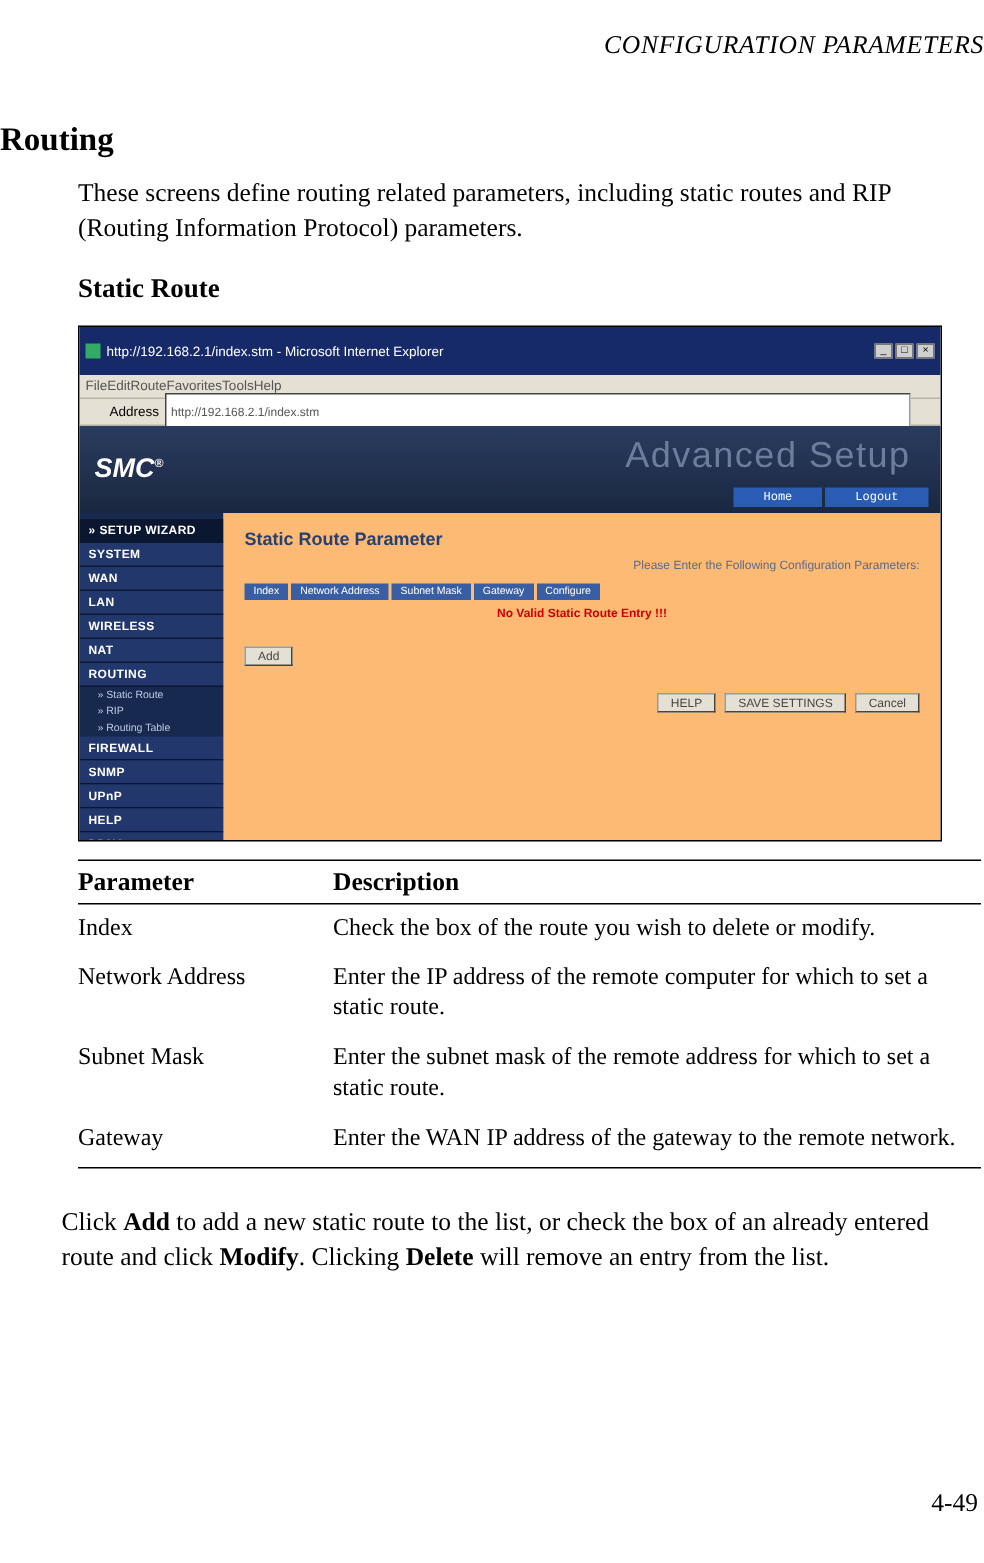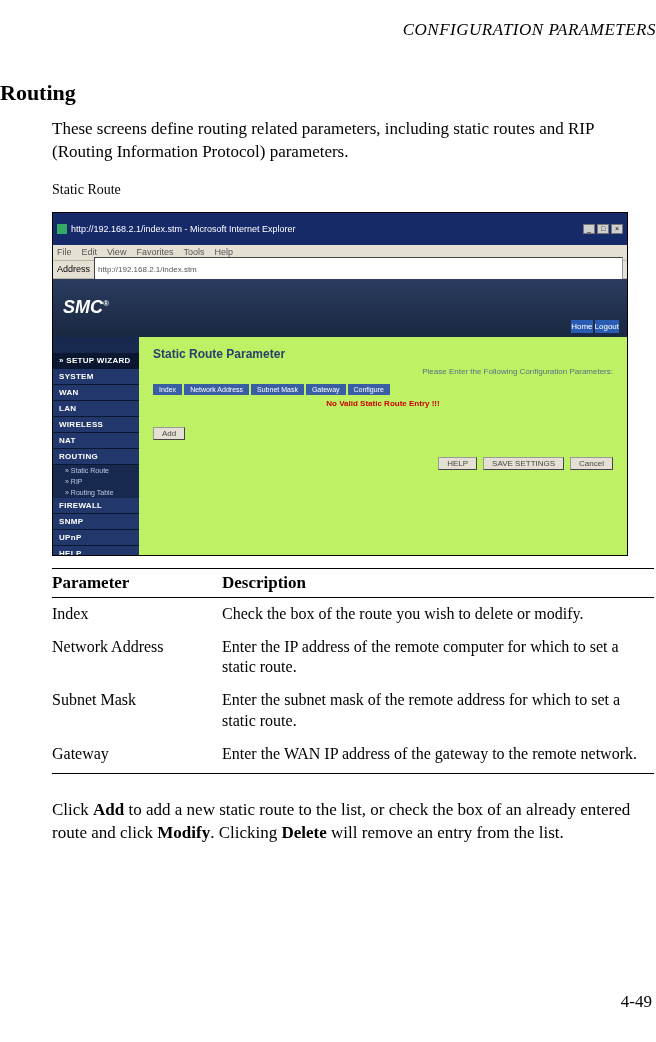--- a/index.html
+++ b/index.html
@@ -26,22 +26,22 @@
     font-size: 22px;
     margin: 40px 0 12px 0;
   }
   .intro {
     font-size: 17px;
     line-height: 1.35;
     margin: 0 0 18px 52px;
     padding-right: 2px;
   }
   .h2 {
-    font-weight: normal;
-    font-size: 14px;
+    font-weight: bold;
+    font-size: 18px;
     margin: 0 0 14px 52px;
   }
   .screenshot {
     margin: 0 0 12px 52px;
     width: 576px;
     height: 344px;
     border: 1px solid #000;
     background: #dfeaf2;
     position: relative;
     font-family: Arial, sans-serif;
@@ -61,55 +61,54 @@
   .titlebar .win-btns { display:flex; gap:2px;}
   .titlebar .win-btns span { width:12px; height:10px; background:#cfcfcf; border:1px solid #777; font-size:7px; text-align:center; line-height:8px; color:#000;}
   .menubar {
     height: 16px;
     background: #e4e1d4;
     font-size: 9px;
     color: #555;
     display: flex;
     align-items: center;
     padding: 0 4px;
-    gap: 10px;
     border-bottom:1px solid #b8b4a6;
   }
   .addrbar {
     height: 18px;
     background: #e4e1d4;
     font-size: 9px;
     display:flex;
     align-items:center;
-    padding:0 4px;
+    padding:0 20px;
     gap:4px;
     border-bottom:1px solid #b8b4a6;
   }
   .addrbar .addrbox { flex:1; background:#fff; border:1px inset #999; height:24px; font-size:8px; padding:0 3px; color:#555; display:flex; align-items:center;text-align:right;}
   .banner {
     height: 58px;
     background: linear-gradient(#2a3c5f, #1a2740);
     color:#fff;
     position:relative;
     display:flex;
     align-items:center;
     padding-left:10px;
   }
   .smc-logo { font-size:18px; font-weight:bold; color:#fff; font-style:italic;}
   .smc-logo sup { font-size:8px; }
   .adv-text { position:absolute; right:20px; top:6px; font-size:24px; color:#6d7e9a; letter-spacing:1px;}
   .home-logout { position:absolute; right:8px; bottom:4px; display:flex; gap:2px;}
-  .home-logout span { background:#2a5cb3; color:#fff; font-size:8px; padding:2px 0;}
+  .home-logout span { background:#2a5cb3; color:#fff; font-size:8px; padding:2px 20px;font-family:Liberation Mono, monospace;}
   .body-area { display:flex; height: calc(100% - 110px);}
-  .sidebar { width: 86px; background:#17294f; color:#fff; font-size:8px; padding:16px 0;}
+  .sidebar { width: 96px; background:#17294f; color:#fff; font-size:8px; padding:4px 0;}
   .sidebar .sb-item { padding:3px 6px; border-bottom:1px solid #0b1730; font-weight:bold; letter-spacing:0.3px; background:#22376b;}
   .sidebar .sb-sub { padding:2px 6px 2px 12px; font-weight:normal; font-size:7px; color:#bcc9e4; background:#17294f;}
   .main {
     flex:1;
-    background:#bef264;
+    background:#fdba74;
     padding:10px 14px;
     position:relative;
   }
   .panel-title { font-size:12px; font-weight:bold; color:#27406e; margin-bottom:6px;}
   .panel-sub { font-size:8px; color:#5a6b87; margin-bottom:8px;text-align:right;}
   .col-headers { display:flex; gap:2px; font-size:7px; color:#fff; margin-bottom:4px;}
   .col-headers span { background:#3a5ea4; padding:2px 6px;}
   .no-entry { text-align:center; font-size:8px; color:#c00; font-weight:bold; margin:2px 0 14px;}
   .add-btn-area { margin-top:6px;}
   .add-btn-area button, .bottom-btns button {
@@ -134,21 +133,21 @@
   .params-table td {
     vertical-align: top;
     padding: 6px 6px 6px 0;
     line-height: 1.3;
   }
   .params-table tr.last-row td { border-bottom: 1px solid #000; padding-bottom:8px;}
   .col-param { width: 170px; }
   .after-text {
     font-size: 17px;
     line-height: 1.4;
-    margin: 24px 2px 0 52px;
+    margin: 24px 2px 0 41px;
   }
   .after-text b { font-weight: bold; }
   .page-num {
     position: absolute;
     bottom: 30px;
     right: 4px;
     font-size: 17px;
   }
 </style>
 </head>
@@ -172,35 +171,36 @@
     </div>
     <div class="win-btns">
       <span>_</span>
       <span>□</span>
       <span>×</span>
     </div>
   </div>
   <div class="menubar">
     <span>File</span>
     <span>Edit</span>
-    <span>View</span>
+    <span>Route</span>
     <span>Favorites</span>
     <span>Tools</span>
     <span>Help</span>
   </div>
   <div class="addrbar">
     <span>Address</span>
     <div class="addrbox">
       <span>http://192.168.2.1/index.stm</span>
     </div>
   </div>
   <div class="banner">
     <span class="smc-logo">
       <span>SMC</span><sup>®</sup>
     </span>
+    <span class="adv-text">Advanced Setup</span>
     <div class="home-logout">
       <span>Home</span>
       <span>Logout</span>
     </div>
   </div>
   <div class="body-area">
     <div class="sidebar">
       <div class="sb-item" style="background:#0b1730">» SETUP WIZARD</div>
       <div class="sb-item">SYSTEM</div>
       <div class="sb-item">WAN</div>

